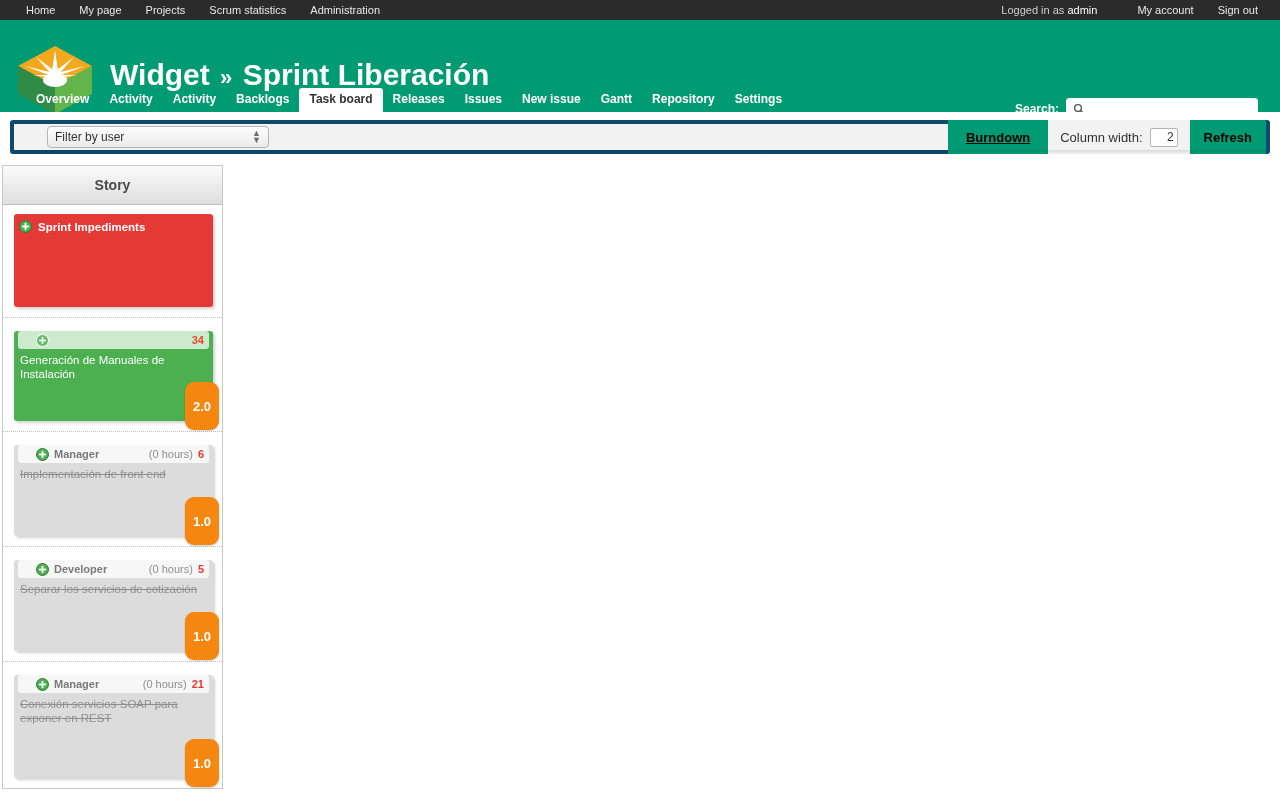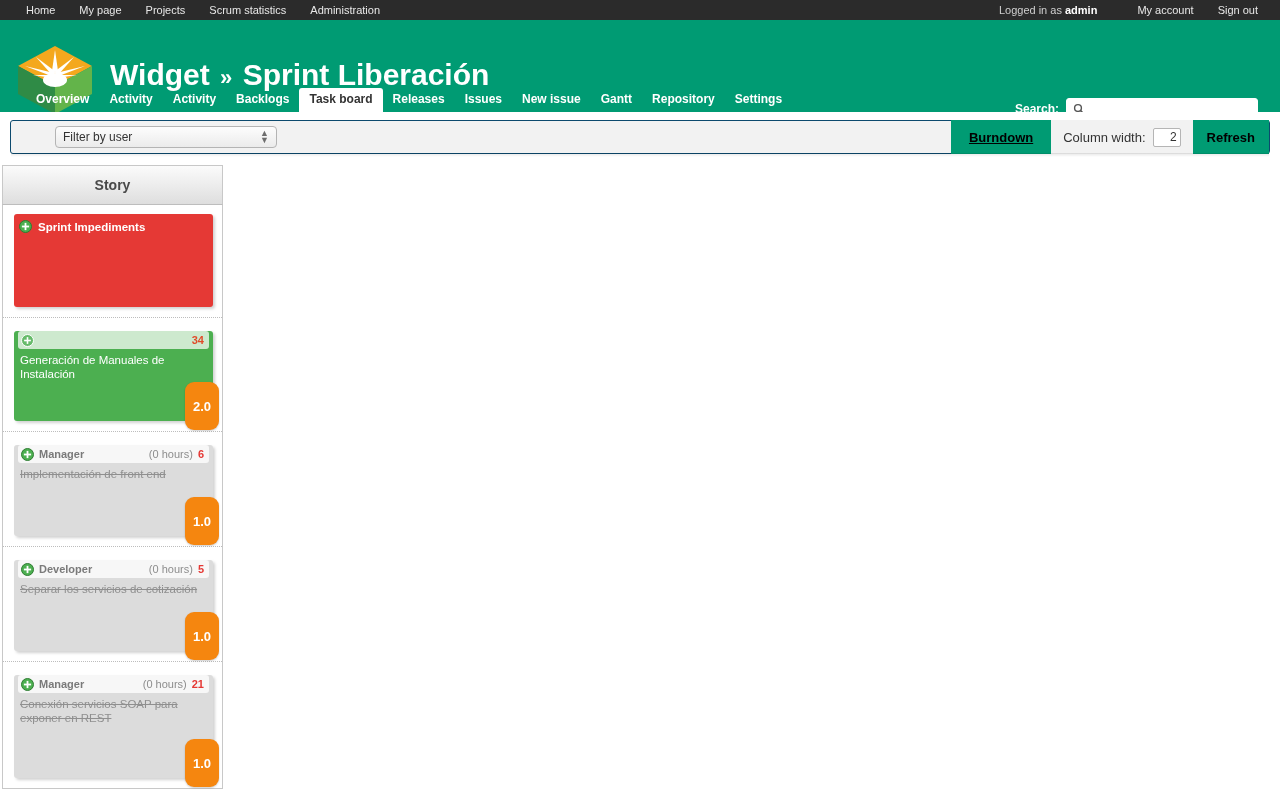--- a/index.html
+++ b/index.html
@@ -35,21 +35,21 @@
     position: absolute;
     right: 10px; top: 0;
     display: flex; align-items: center;
     line-height: 20px;
   }
   #top-menu .logged {
     color: #cfcfcf;
     padding-right: 28px;
     white-space: nowrap;
   }
-  #top-menu .logged b { color: #ffffff; font-weight: bold; }
+  #top-menu .logged b { color: #ffffff; font-weight: normal; }
 
   
   #header {
     height: 92px;
     background: #009b73;
     position: relative;
     overflow: hidden;
   }
   #logo-cube {
     position: absolute;
@@ -119,26 +119,26 @@
   }
 
   
   #toolbar-wrap {
     padding: 8px 10px 0 10px;
     background: #ffffff;
   }
   #toolbar {
     height: 34px;
     background: #f2f2f2;
-    border: 1px solid #0c4a6e;
+    border: 4px solid #0c4a6e;
     border-radius: 3px;
     display: flex;
     align-items: center;
     justify-content: space-between;
-    padding-left: 44px;
+    padding-left: 33px;
     padding-right: 0px;
     position: relative;
   }
   #toolbar::after{
     content:"";
     position:absolute; left:0; right:0; bottom:-4px; height:4px;
     background: linear-gradient(to bottom, rgba(0,0,0,.10), rgba(0,0,0,0));
   }
   select#user-filter {
     -webkit-appearance: none; appearance: none;
@@ -232,21 +232,21 @@
   }
   .card.impediment { background: #e53935; height: 93px; }
   .card.story      { background: #4caf50; height: 90px; }
   .card.task       { background: #dcdcdc; height: 91px; }
   .card.task-tall  { background: #dcdcdc; height: 103px; }
 
   .card-head {
     display: flex; align-items: center;
     height: 18px;
     margin: 4px 4px 0 4px;
-    padding: 0 5px 0 3px;
+    padding: 0 5px 0 18px;
     border-radius: 3px;
     font-size: 11px;
     font-weight: bold;
   }
   .card.story .card-head { background: rgba(255,255,255,0.72); }
   .card.task .card-head, .card.task-tall .card-head { background: #f7f7f7; }
 
   .plus-icon { width: 13px; height: 13px; flex: 0 0 13px; margin-right: 5px; }
 
   .head-label { color: #7a7a7a; flex: 1 1 auto; }

